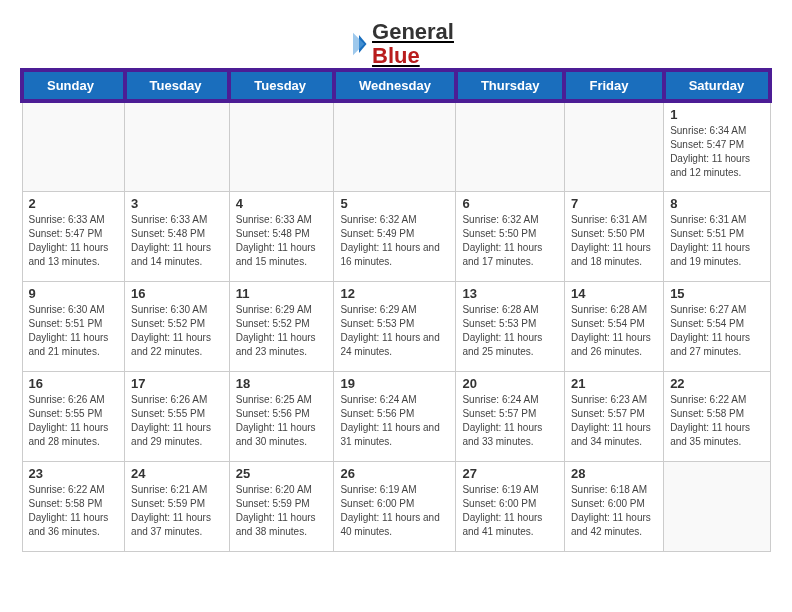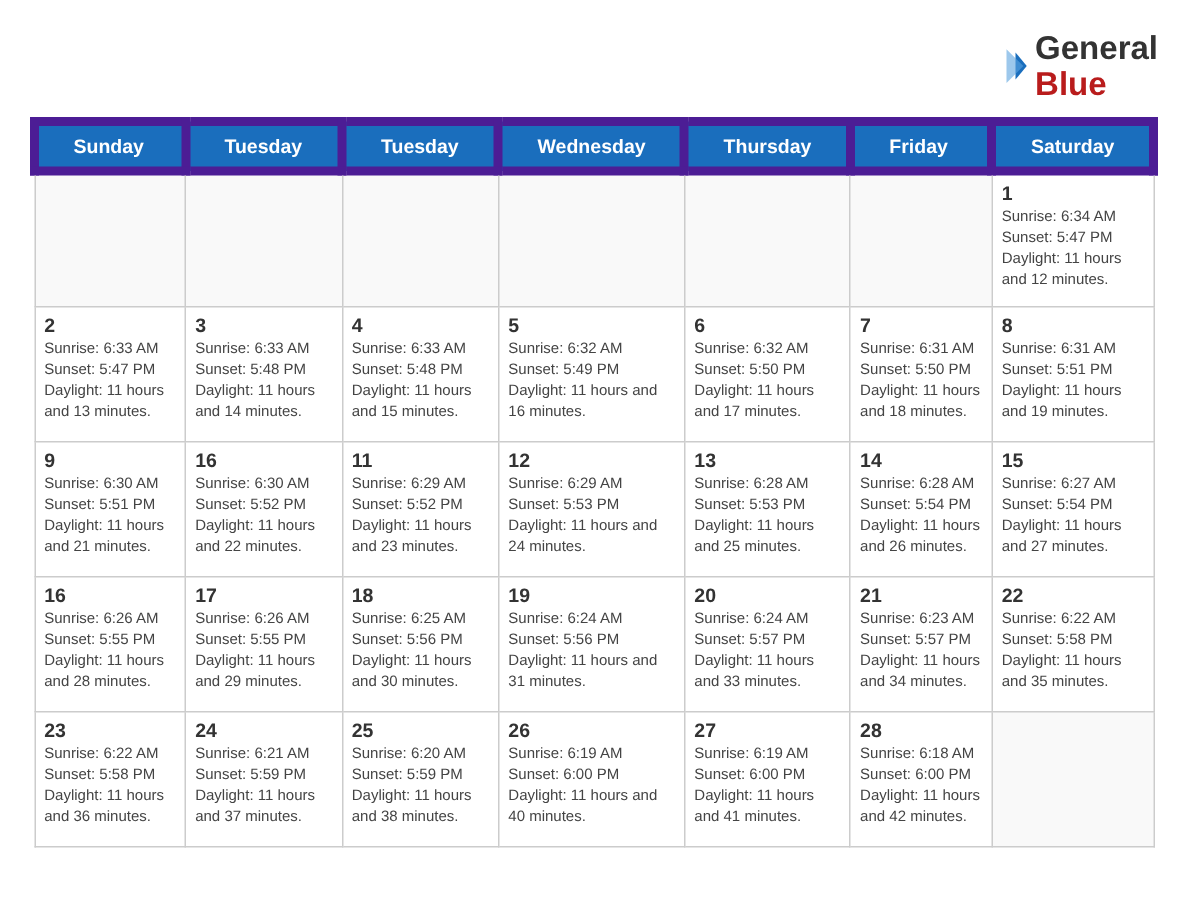--- a/index.html
+++ b/index.html
@@ -5,23 +5,23 @@
     * { box-sizing: border-box; margin: 0; padding: 0; }
     body {
       font-family: Arial, sans-serif;
       background: #fff;
       width: 792px;
       min-height: 612px;
       padding: 20px;
     }
     .header {
       display: flex;
-      justify-content: flex-end;
+      justify-content: center;
       align-items: flex-start;
-      margin-bottom: 10px;
+      text-decoration: underline;
     }
     .logo {
       display: flex;
       align-items: center;
       gap: 4px;
     }
     .logo-text {
       font-size: 22px;
       font-weight: bold;
       color: #333;
@@ -51,21 +51,21 @@
       width: 100%;
       border-collapse: collapse;
     }
     th {
       background-color: #1a6ebd;
       color: #fff;
       text-align: left;
       padding: 6px 23px;
       font-size: 13px;
       font-weight: bold;
-      border: 6px solid #4c1d95;
+      border: 4px solid #4c1d95;
     }
     td {
       border: 1px solid #ccc;
       vertical-align: top;
       width: calc(100%/7);
       min-height: 80px;
       padding: 4px 6px;
       font-size: 10.5px;
       color: #333;
       background: #fff;

